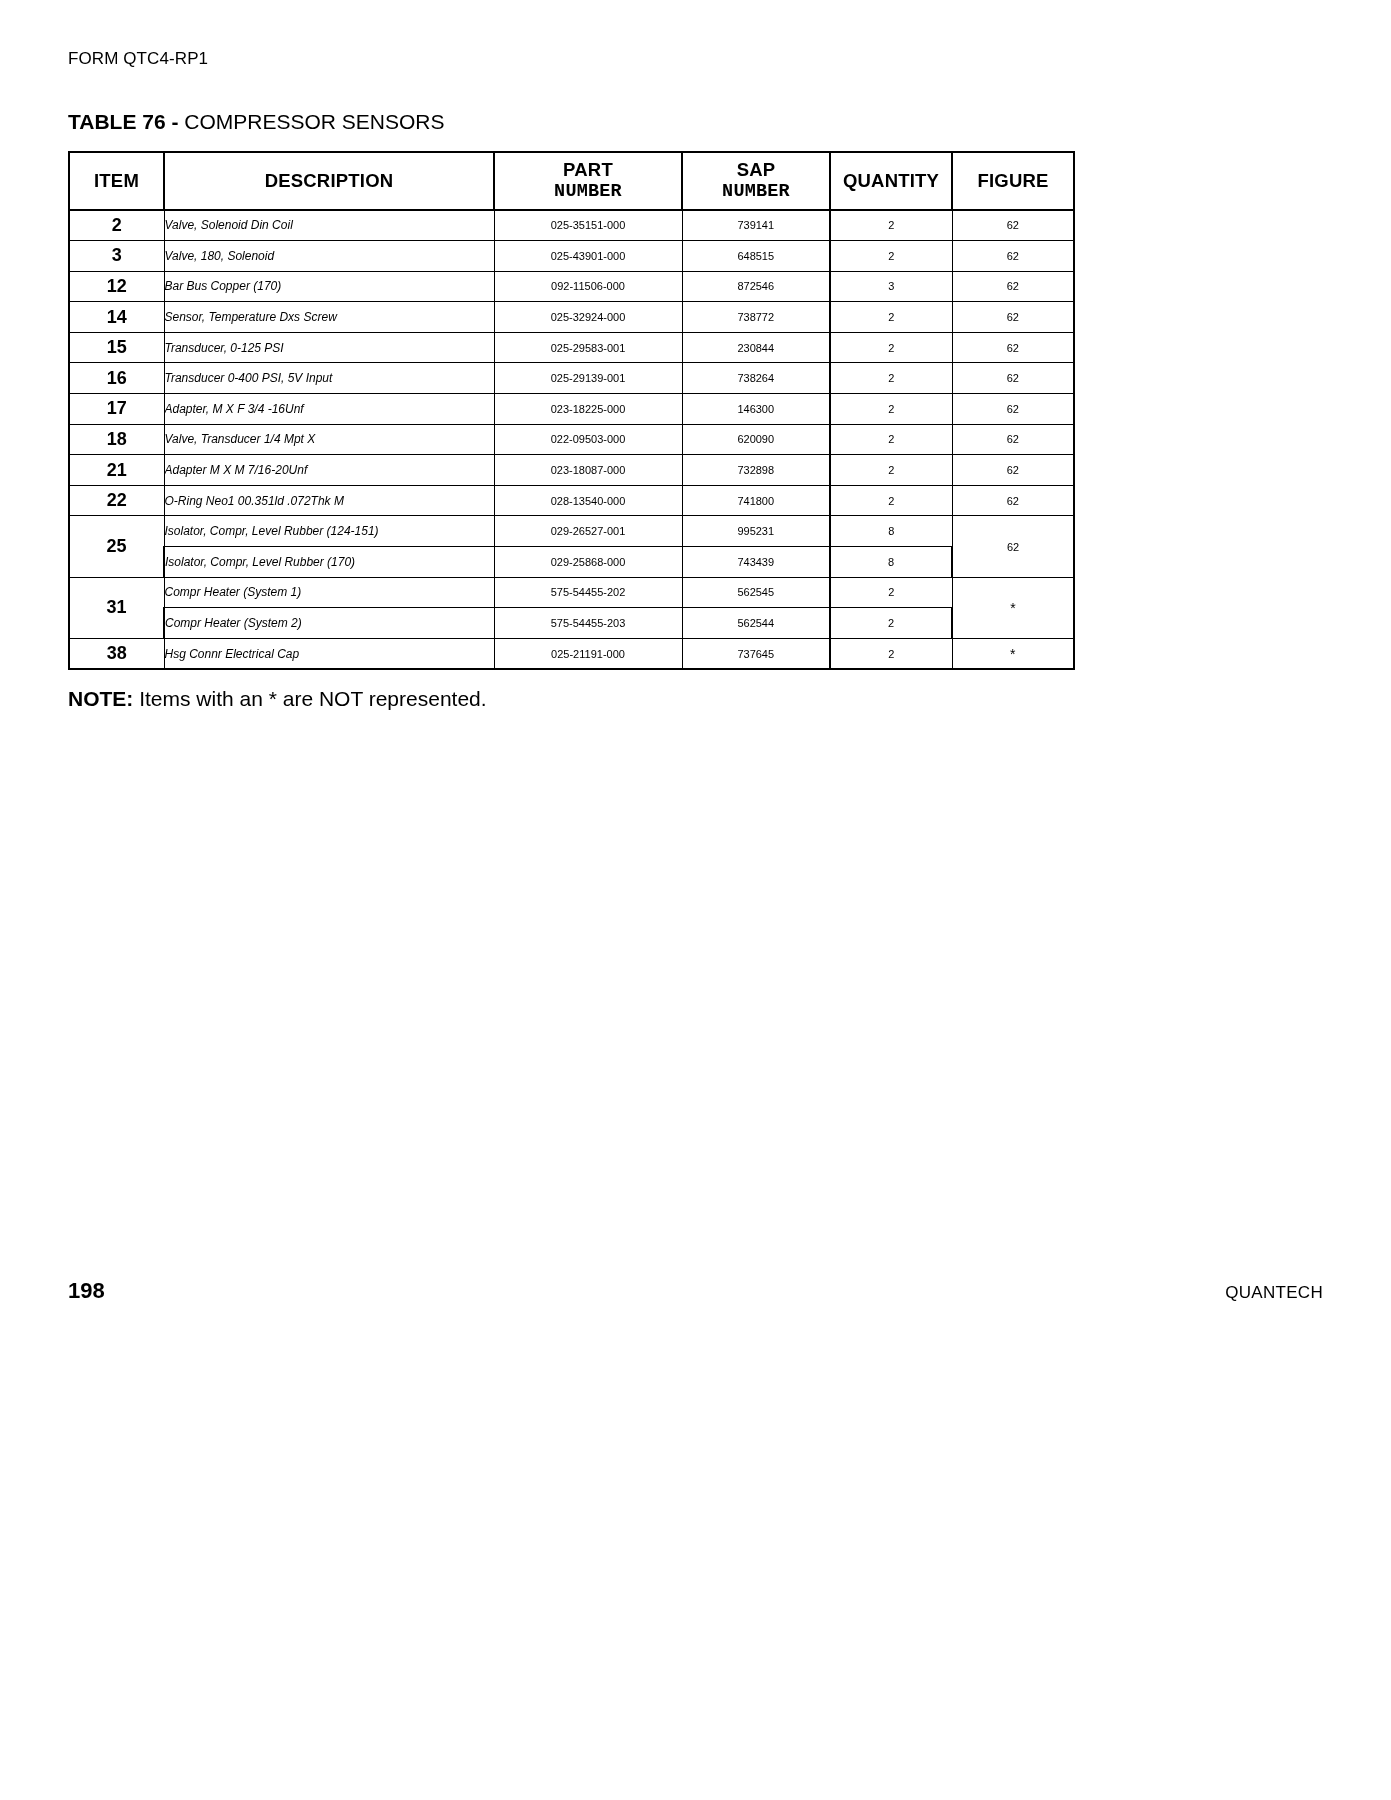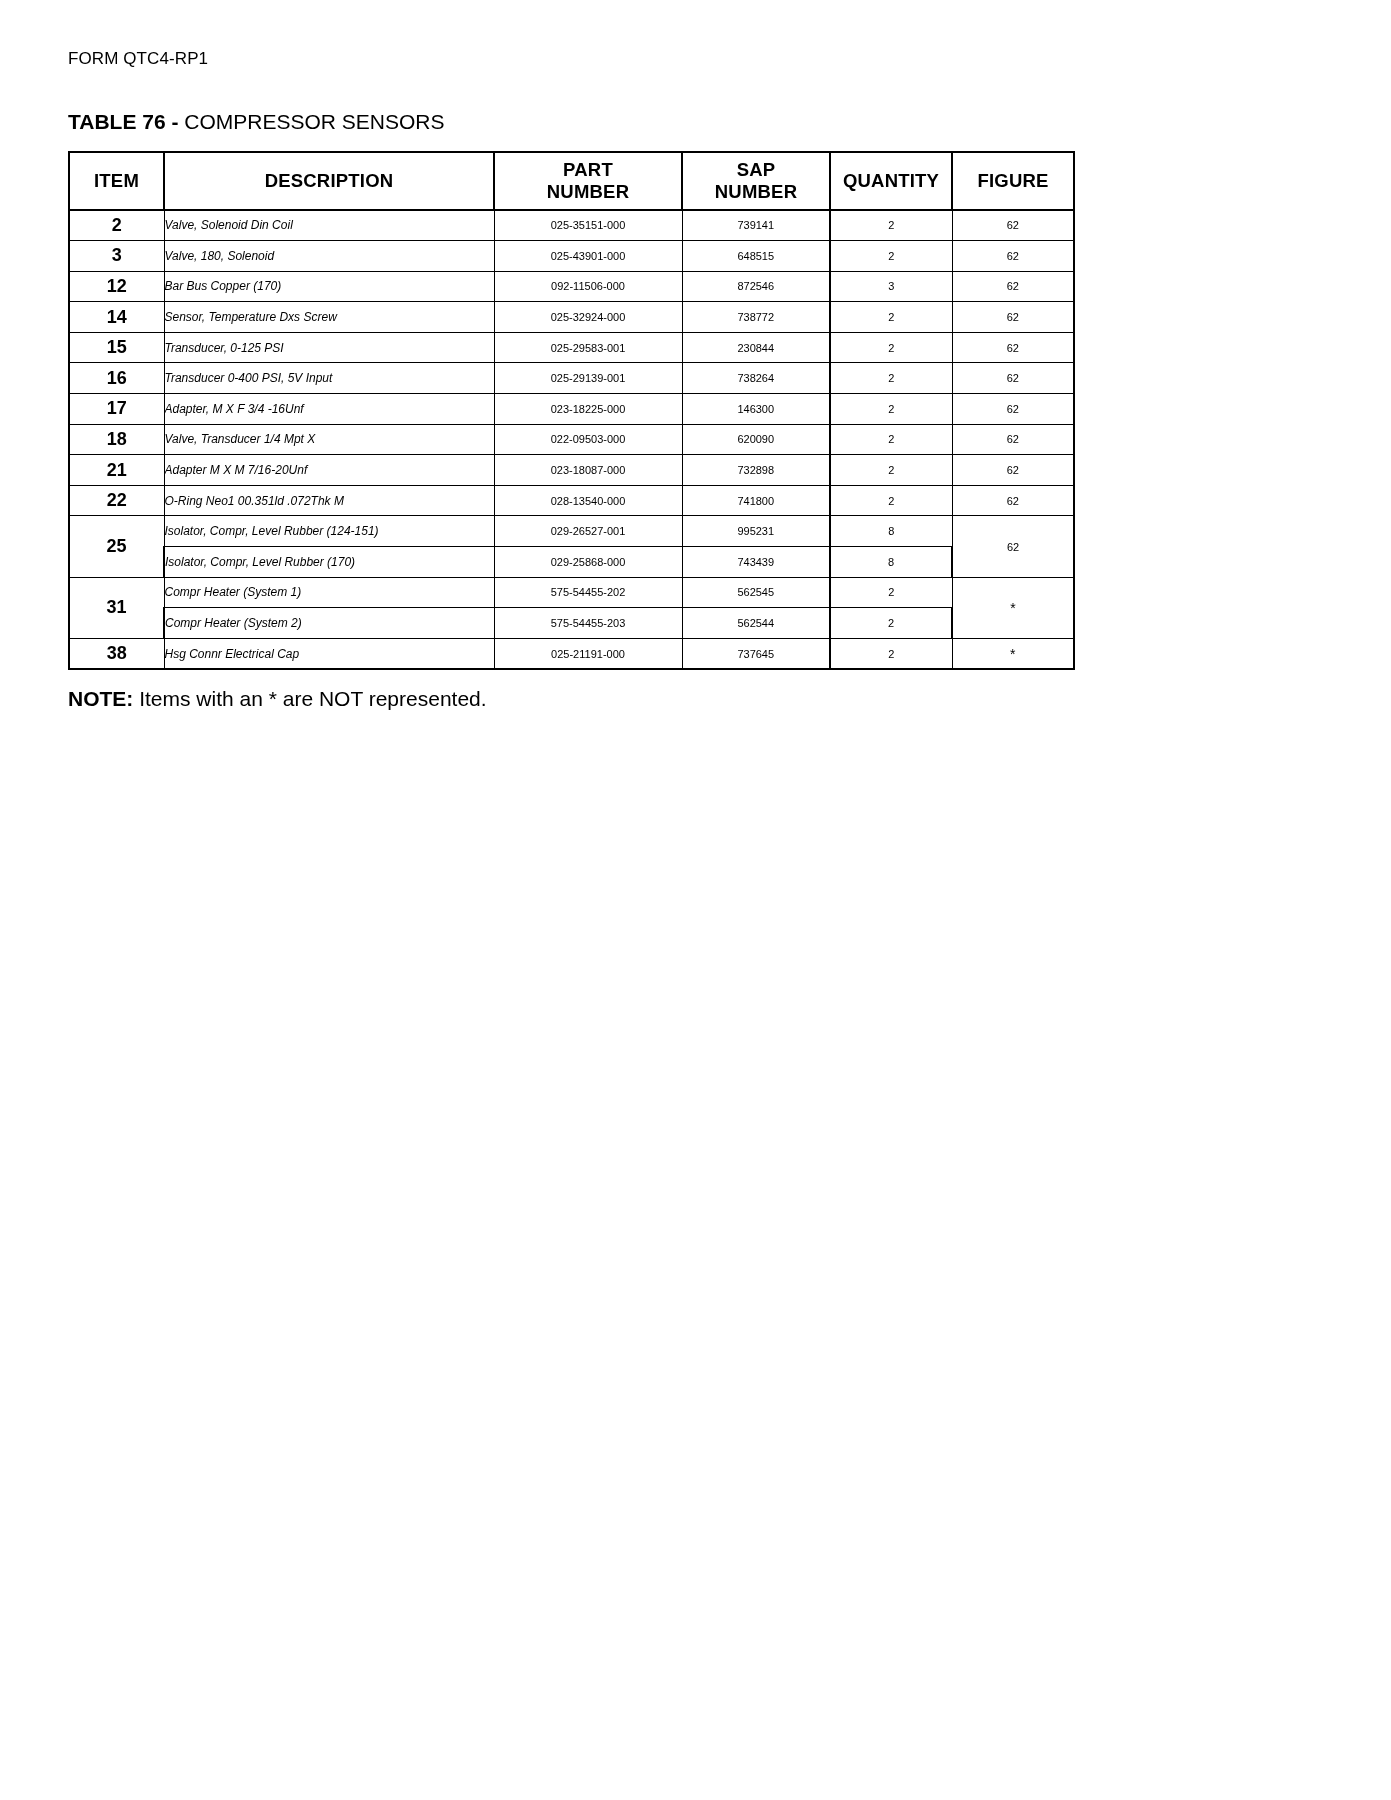--- a/index.html
+++ b/index.html
@@ -65,21 +65,21 @@
   }
   table.parts thead th {
     border-width: 2px;
     font-weight: bold;
     font-size: 18.5px;
     text-align: center;
     height: 56px;
     line-height: 22px;
     letter-spacing: 0.2px;
   }
-  table.parts thead th .l2 { display: block; }
+  table.parts thead th .l2 { display: block; font-family: Liberation Mono, monospace; }
 
   table.parts tbody td {
     height: 29.6px;
   }
   .cell-item {
     text-align: center;
     font-weight: bold;
     font-size: 18px;
   }
   .cell-desc {
@@ -304,14 +304,18 @@
         <td class="cell-num">737645</td>
         <td class="cell-qty vrule-l">2</td>
         <td class="cell-fig star">*</td>
       </tr>
 
     </tbody>
   </table>
 
   <div class="note"><b>NOTE:</b><span> Items with an * are NOT represented.</span></div>
 
+  <div class="footer">
+    <div class="page-number">198</div>
+    <div class="brand">QUANTECH</div>
+  </div>
 
 </div>
 
 </body></html>

